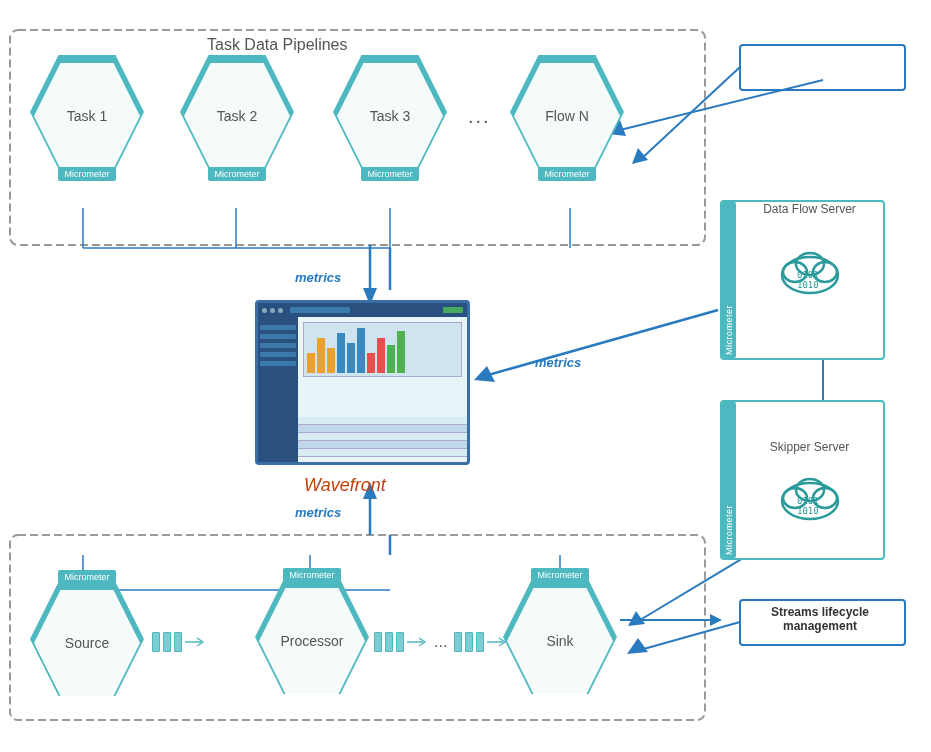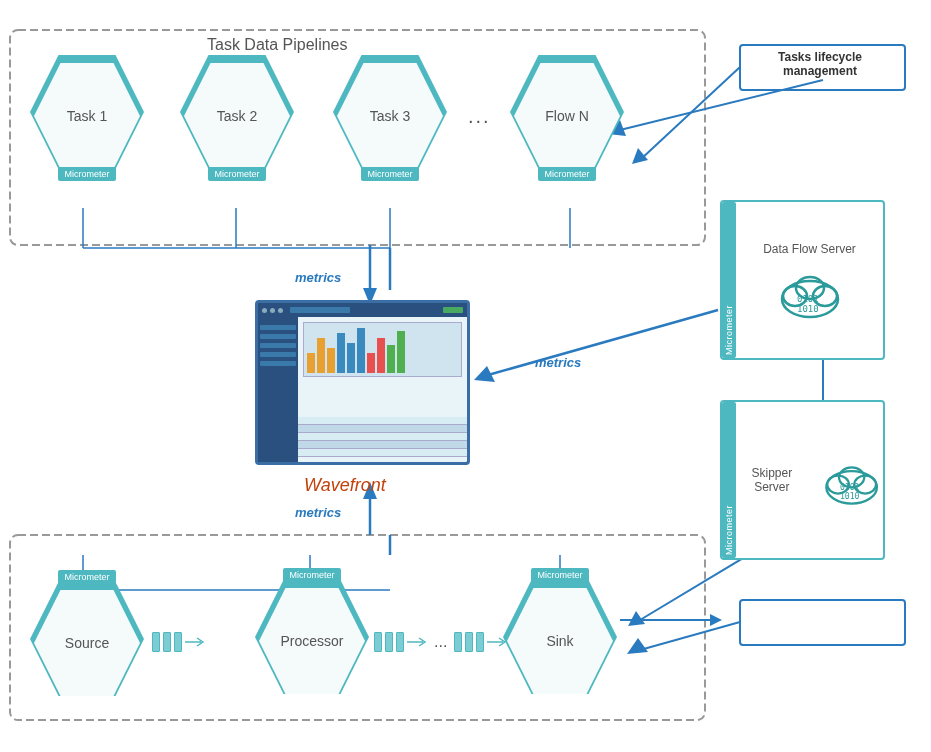--- a/index.html
+++ b/index.html
@@ -274,62 +274,62 @@
 
   <div style="position:absolute; top:475px; left:304px; font-size:18px; color:#c2410c; font-weight:500;font-style:italic;">Wavefront</div>
 
   <div style="position:absolute; top:355px; left:535px; font-size:13px; color:#2a7ac0; font-style:italic; font-weight:600;">metrics</div>
 
   <div style="position:absolute; top:505px; left:295px; font-size:13px; color:#2a7ac0; font-style:italic; font-weight:600;">metrics</div>
 
   <div style="position:absolute; top:200px; left:720px; width:165px; height:160px; border:2px solid #4db8c0; background:#fff; border-radius:4px;">
     <div style="display:flex; height:100%;">
       <div class="micrometer-side-badge">Micrometer</div>
-      <div style="flex:1; display:flex; flex-direction:column; align-items:center; justify-content:center; gap:8px;">
+      <div style="flex:1; display:flex; flex-direction:column; align-items:center; gap:24px;">
         <div style="font-size:12px; color:#555; text-align:center; font-weight:500;">Data Flow Server</div>
 
         <svg width="70" height="55" viewBox="0 0 70 55">
           <ellipse cx="35" cy="35" rx="28" ry="18" fill="none" stroke="#2a9a9a" stroke-width="2.5"></ellipse>
           <ellipse cx="20" cy="32" rx="12" ry="10" fill="none" stroke="#2a9a9a" stroke-width="2.5"></ellipse>
           <ellipse cx="50" cy="32" rx="12" ry="10" fill="none" stroke="#2a9a9a" stroke-width="2.5"></ellipse>
           <ellipse cx="35" cy="24" rx="14" ry="11" fill="none" stroke="#2a9a9a" stroke-width="2.5"></ellipse>
 
           <text x="22" y="38" font-size="9" fill="#2a9a9a" font-family="monospace">0101</text>
           <text x="22" y="48" font-size="9" fill="#2a9a9a" font-family="monospace">1010</text>
         </svg>
       </div>
     </div>
   </div>
 
   <div style="position:absolute; top:400px; left:720px; width:165px; height:160px; border:2px solid #4db8c0; background:#fff; border-radius:4px;">
     <div style="display:flex; height:100%;">
       <div class="micrometer-side-badge">Micrometer</div>
-      <div style="flex:1; display:flex; flex-direction:row; align-items:center; justify-content:center; gap:12px;">
+      <div style="flex:1; display:flex; flex-direction:column; align-items:center; justify-content:center; gap:12px;">
         <div style="font-size:12px; color:#555; text-align:center; font-weight:500;">Skipper Server</div>
         <svg width="70" height="55" viewBox="0 0 70 55">
           <ellipse cx="35" cy="35" rx="28" ry="18" fill="none" stroke="#2a9a9a" stroke-width="2.5"></ellipse>
           <ellipse cx="20" cy="32" rx="12" ry="10" fill="none" stroke="#2a9a9a" stroke-width="2.5"></ellipse>
           <ellipse cx="50" cy="32" rx="12" ry="10" fill="none" stroke="#2a9a9a" stroke-width="2.5"></ellipse>
           <ellipse cx="35" cy="24" rx="14" ry="11" fill="none" stroke="#2a9a9a" stroke-width="2.5"></ellipse>
           <text x="22" y="38" font-size="9" fill="#2a9a9a" font-family="monospace">0101</text>
           <text x="22" y="48" font-size="9" fill="#2a9a9a" font-family="monospace">1010</text>
         </svg>
       </div>
     </div>
   </div>
 
-  <div style="position:absolute; top:50px; left:750px; font-size:12px; color:#333; font-weight:600; width:140px; text-align:center;">Tasks lifecycle management</div>
 
   <svg style="position:absolute; top:0; left:0; width:931px; height:200px; pointer-events:none; overflow:visible;">
 
     <rect x="740" y="45" width="165" height="45" rx="3" fill="none" stroke="#2a7ac0" stroke-width="2"></rect>
     <line x1="740" y1="67" x2="640" y2="160" stroke="#2a7ac0" stroke-width="2"></line>
     <polygon points="632,164 638,148 648,160" fill="#2a7ac0"></polygon>
   </svg>
 
+  <div style="position:absolute; top:605px; left:750px; font-size:12px; color:#333; font-weight:600; width:140px; text-align:center;">Streams lifecycle management</div>
   <svg style="position:absolute; top:560px; left:700px; width:240px; height:160px; pointer-events:none; overflow:visible;">
     <rect x="40" y="40" width="165" height="45" rx="3" fill="none" stroke="#2a7ac0" stroke-width="2"></rect>
     <line x1="40" y1="62" x2="-60" y2="90" stroke="#2a7ac0" stroke-width="2"></line>
     <polygon points="-73,94 -62,78 -52,92" fill="#2a7ac0"></polygon>
   </svg>
 
 
   <div style="position:absolute; top:570px; left:30px;" class="hexagon">
     <div class="micrometer-badge" style="margin-bottom:-2px; margin-top:0;">Micrometer</div>
     <div class="hex-shape-outer">

